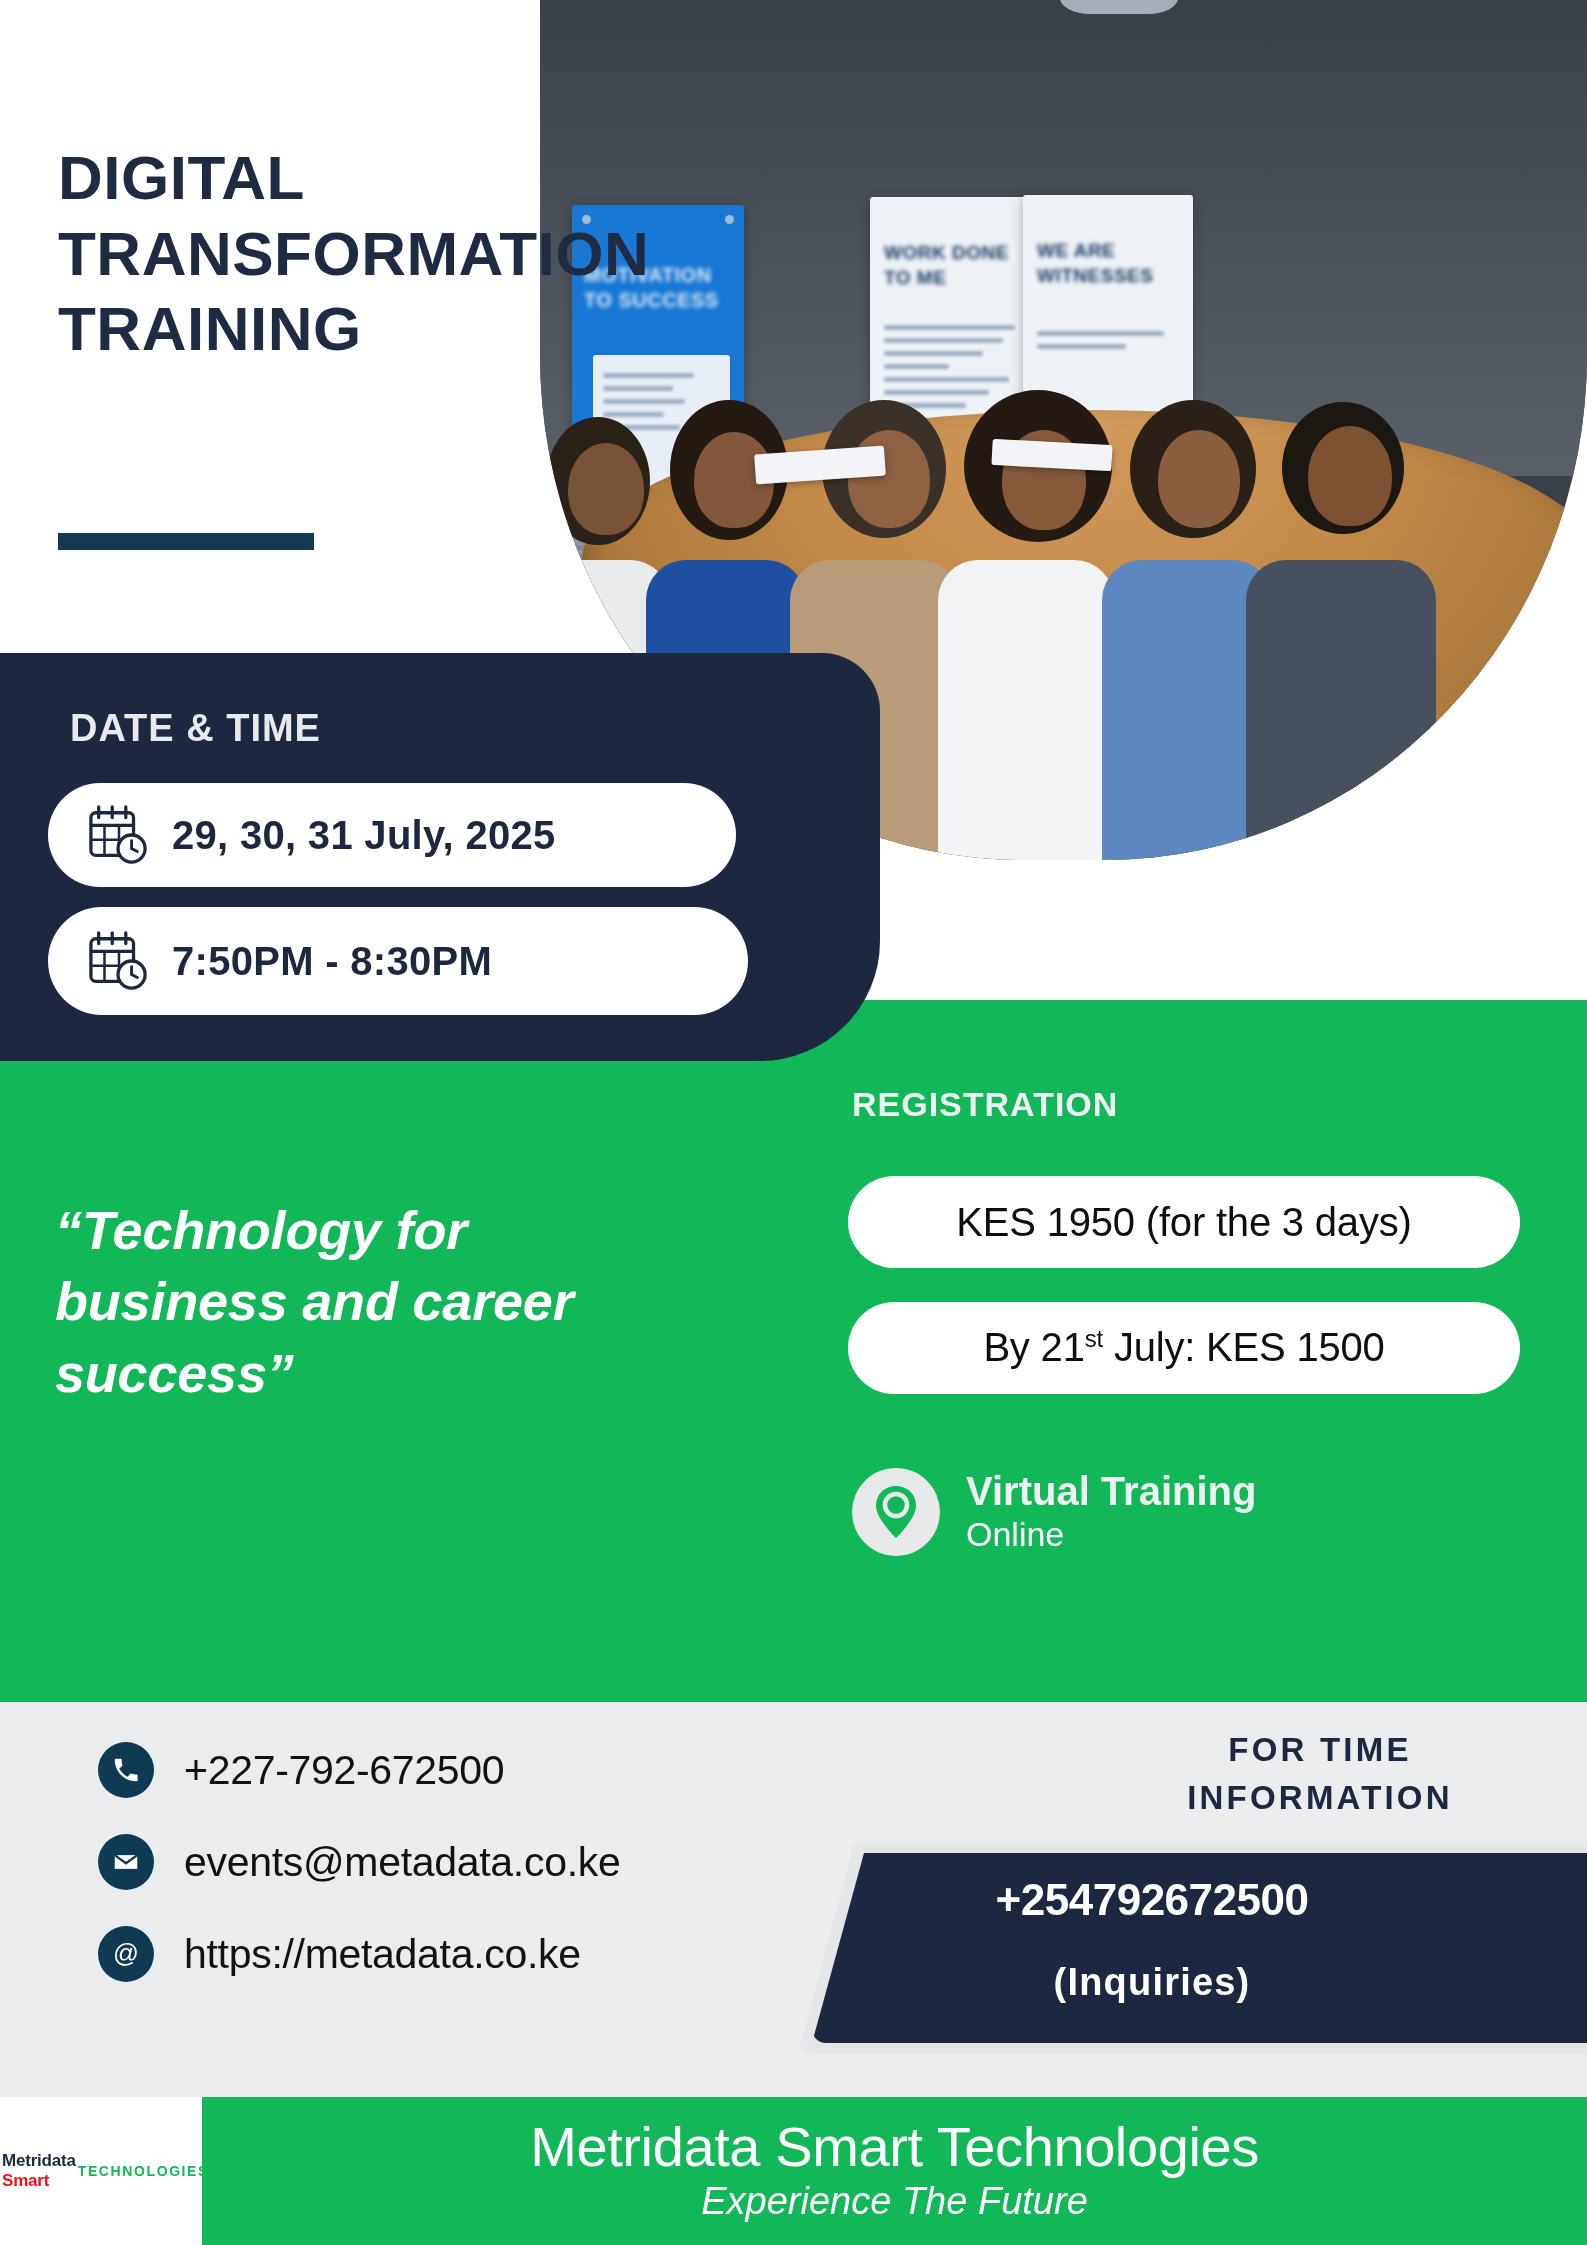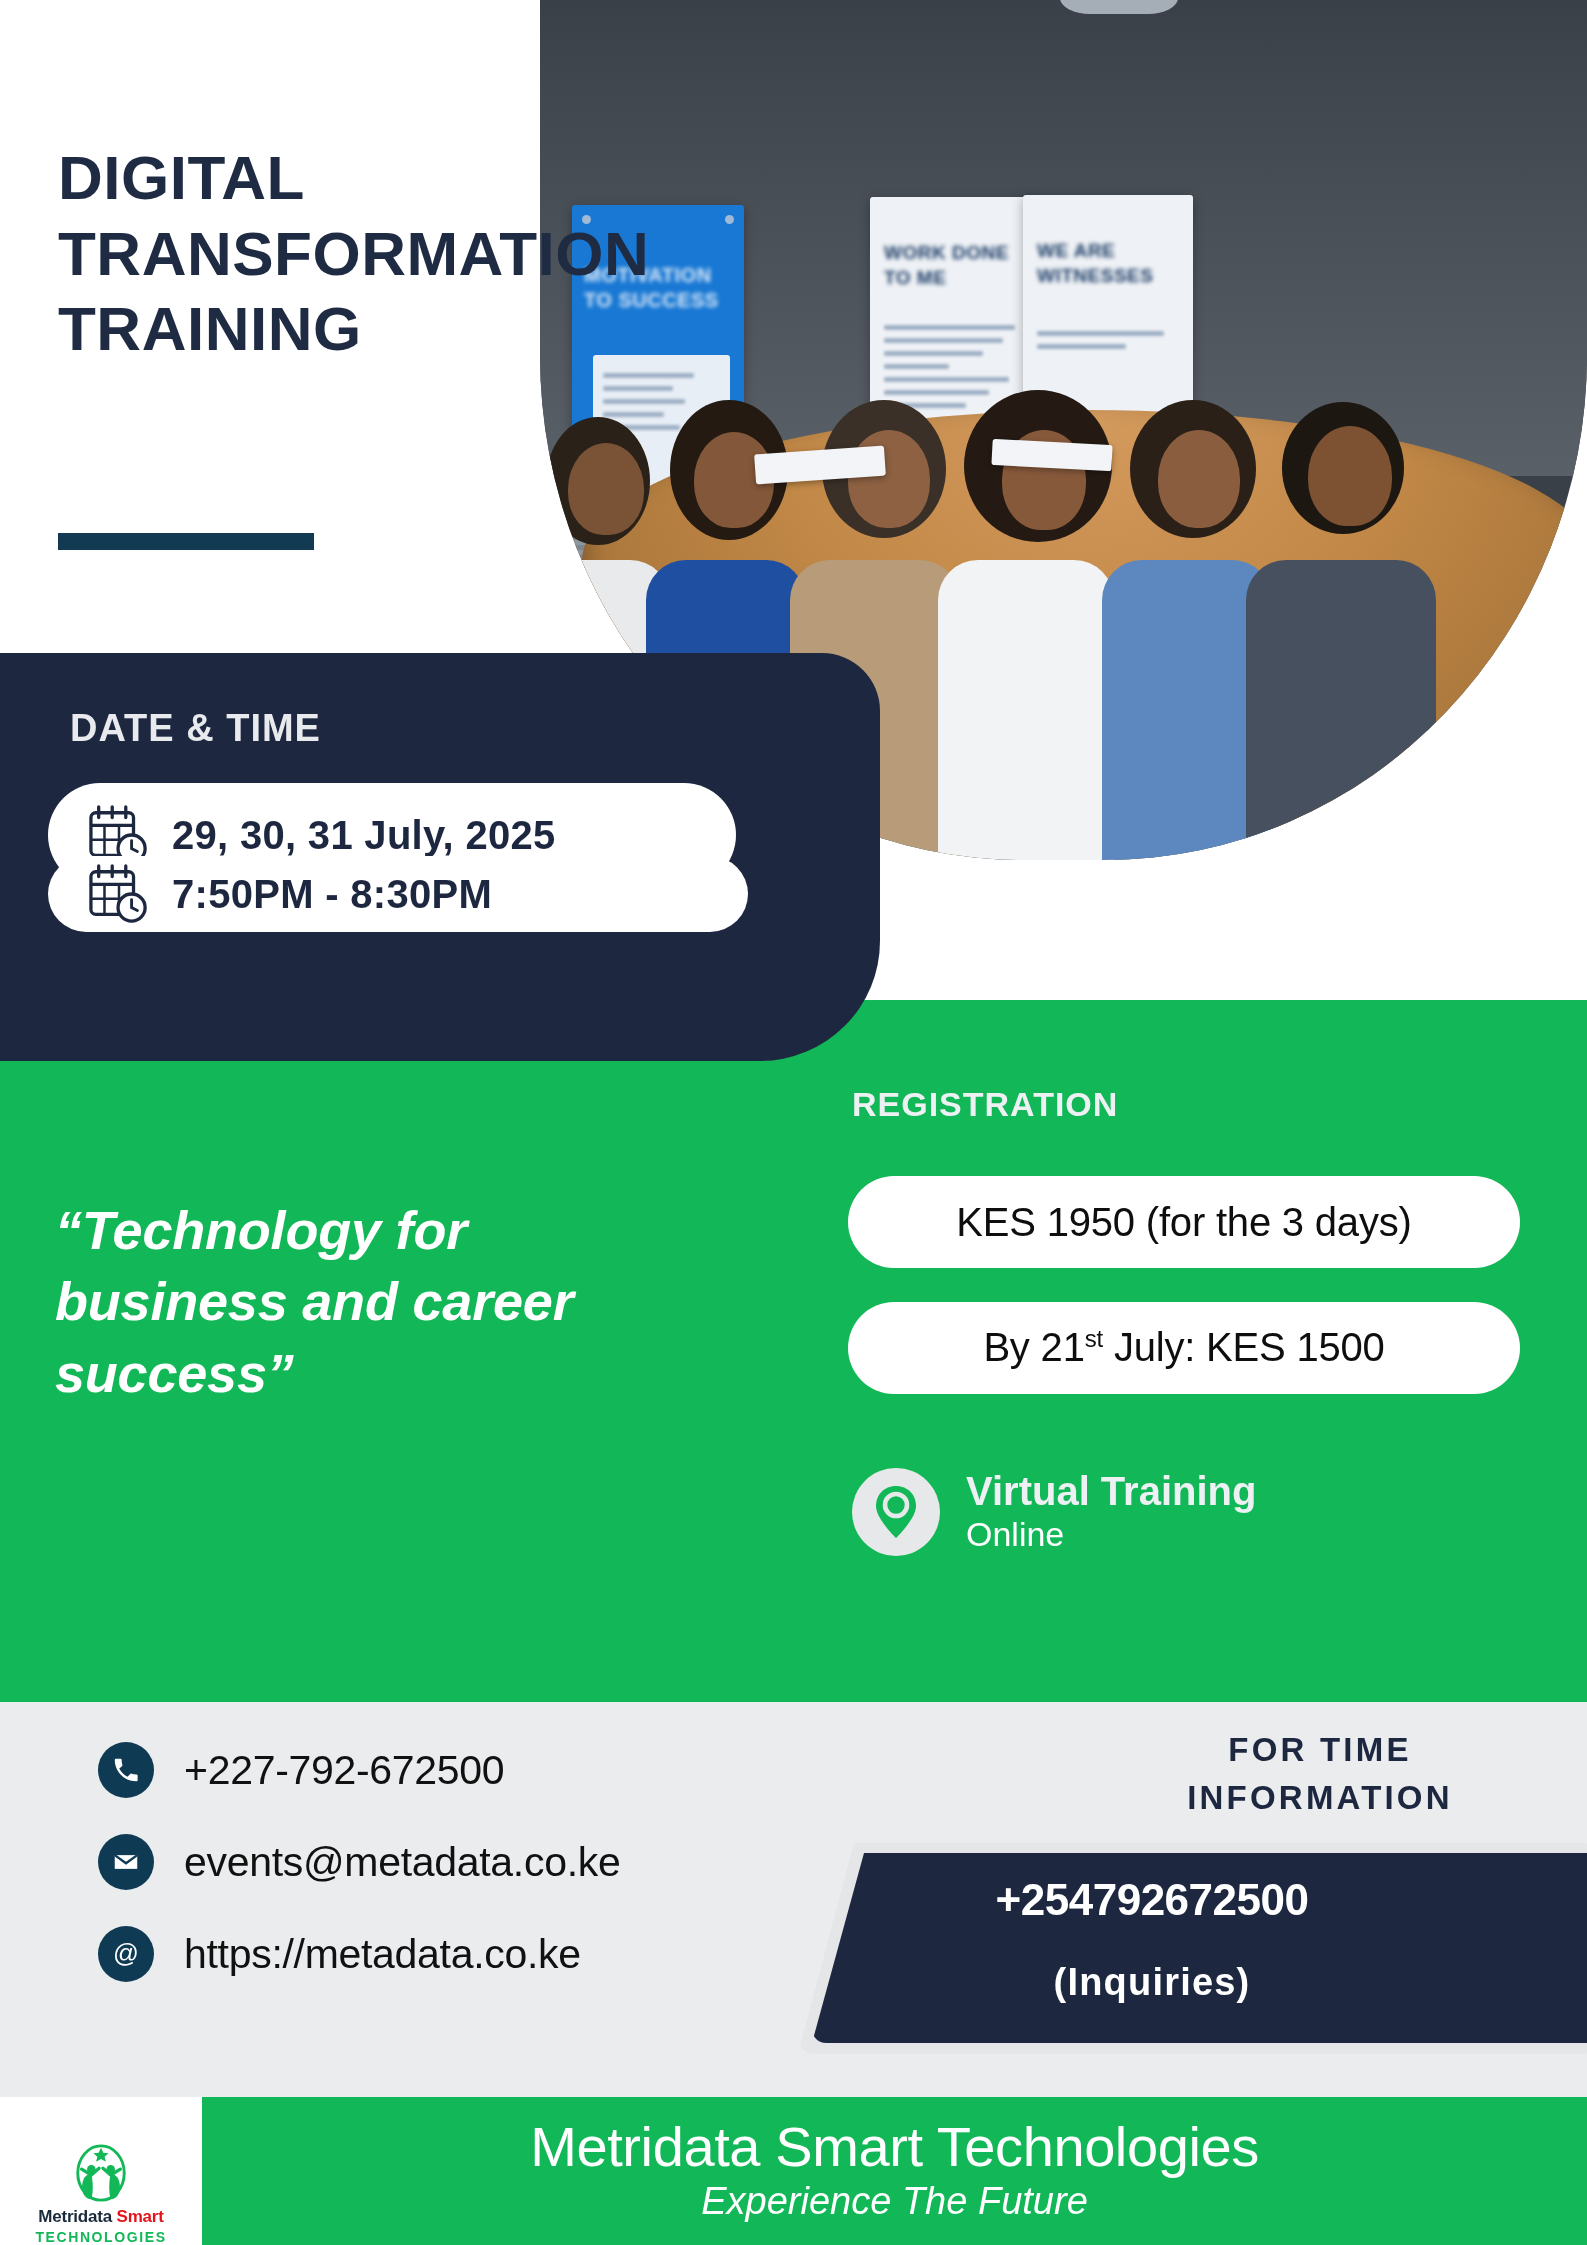--- a/index.html
+++ b/index.html
@@ -108,21 +108,21 @@
   #dt-label {
     position:absolute; left:70px; top:707px;
     font-size:38px; font-weight:bold; letter-spacing:1px;
     color:#e8eaed;
   }
   .pill {
     position:absolute; background:#ffffff; border-radius:60px;
     display:flex; align-items:center; gap:22px; padding:0 40px;
   }
   #pill-date { left:48px; top:783px; width:688px; height:104px; }
-  #pill-time { left:48px; top:856px; width:700px; height:76px; }
+  #pill-time { left:48px; top:907px; width:700px; height:108px; }
   .pill .ptext {
     font-size:40px; font-weight:bold; color:#1d2840; letter-spacing:.3px;
   }
   .cal-icon { width:62px; height:60px; flex:0 0 62px; }
 
   
   #green {
     position:absolute; left:0; top:1000px; width:1587px; height:702px;
     background:#12b857;
   }
@@ -194,21 +194,21 @@
   }
   #banner .binq {
     position:absolute; left:0; right:120px; top:108px; text-align:center;
     font-size:38px; font-weight:bold; color:#ffffff; letter-spacing:1.2px;
   }
 
   
   #footer { position:absolute; left:0; top:2097px; width:1587px; height:148px; background:#12b857; }
   #footer-logo {
     position:absolute; left:0; top:2097px; width:202px; height:148px; background:#ffffff;
-    display:flex; flex-direction:column; align-items:center; justify-content:flex-end; gap:2px;
+    display:flex; flex-direction:row; align-items:center; justify-content:space-between; gap:2px;
   }
   #footer-logo .emblem { width:62px; height:62px; }
   #footer-logo .lg1 { font-size:17px; font-weight:bold; letter-spacing:-.2px; }
   #footer-logo .lg1 .m { color:#1b2a3b; }
   #footer-logo .lg1 .s { color:#e8131a; }
   #footer-logo .lg2 { font-size:14px; font-weight:bold; letter-spacing:1.6px; color:#12b857; }
   #footer-text {
     position:absolute; left:202px; top:2097px; width:1385px; height:148px;
     display:flex; flex-direction:column; align-items:center; justify-content:center;
   }

